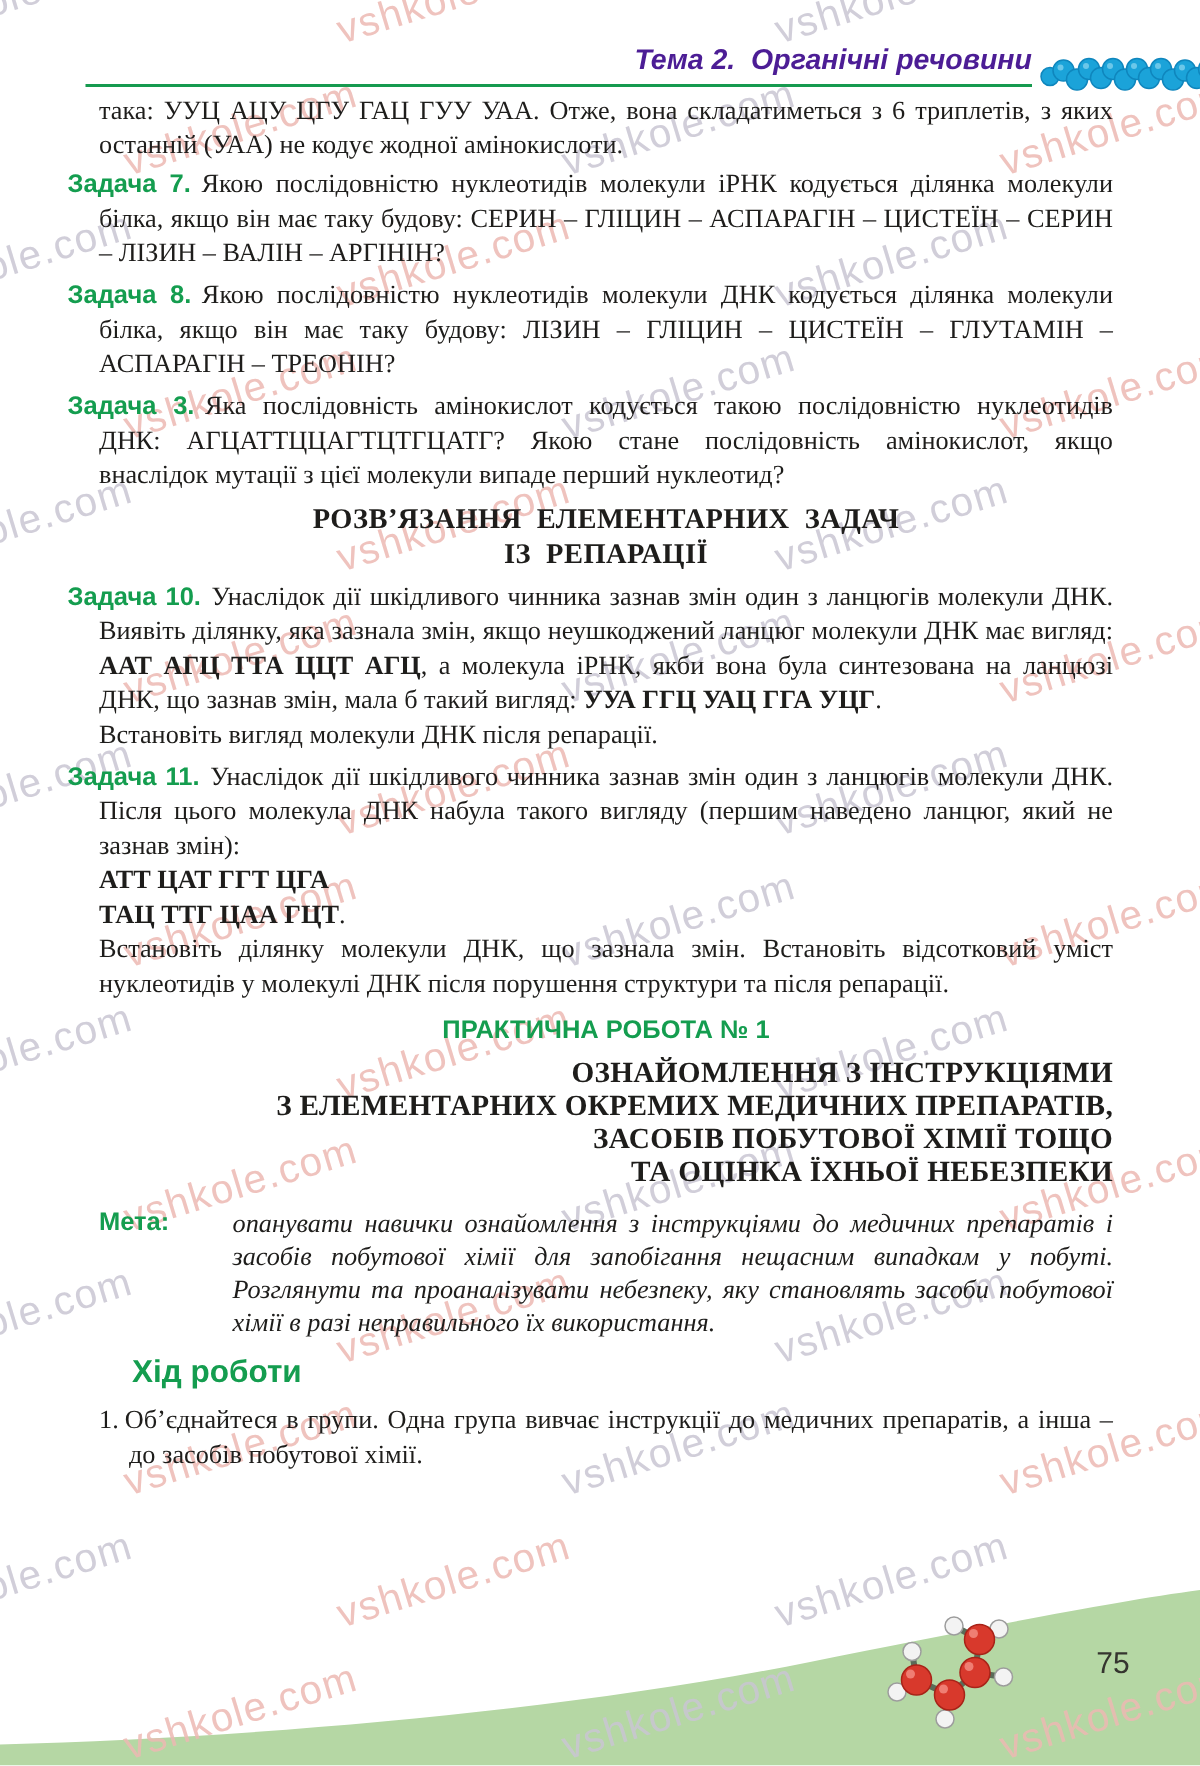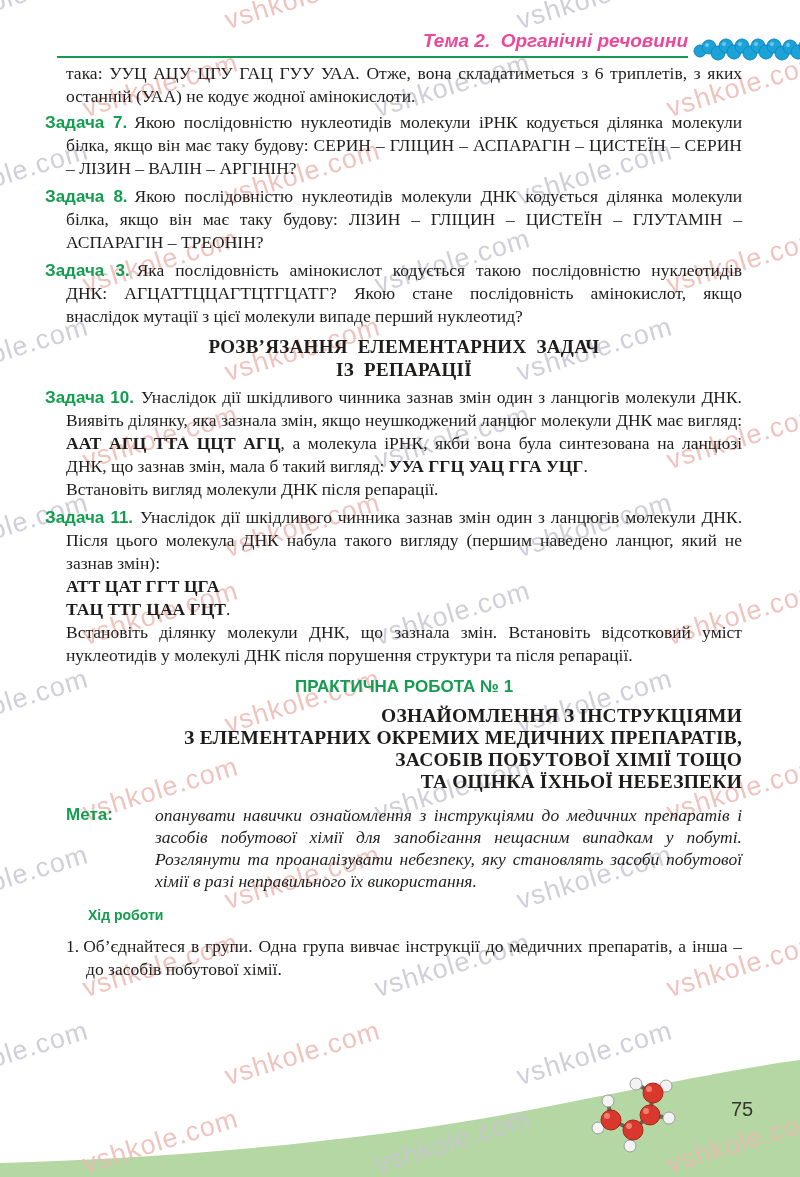--- a/index.html
+++ b/index.html
@@ -20,21 +20,21 @@
     transform:rotate(-17deg);
     white-space:nowrap;
     opacity:.85;
   }
   
   .hdr-title{
     position:absolute;top:30px;left:60px;width:628px;
     text-align:right;
     font-family:"Liberation Sans",sans-serif;
     font-style:italic;font-weight:bold;font-size:19px;
-    color:#ec4899;
+    color:#4c1d95;
   }
   .hdr-rule{
     position:absolute;top:56px;left:57px;width:631px;height:0;
     border-bottom:2px solid #169a4f;
   }
   .chain{position:absolute;top:33px;left:692px;width:108px;height:36px;overflow:hidden;}
   
   .col{
     position:absolute;left:66px;top:62px;width:676px;
     font-size:17.5px;line-height:23px;
@@ -66,21 +66,21 @@
     flex:0 0 56px;
     font-family:"Liberation Sans",sans-serif;
     font-weight:bold;color:#149d4f;font-size:17px;
   }
   .meta-text{flex:1;font-style:italic;text-align:justify;}
   .equip{margin:7px 0 0 0;padding-left:22px;text-indent:-22px;line-height:22px;}
   .equip .meta-label{padding-right:6px;}
   .equip-text{font-style:italic;}
   .proc-head{
     font-family:"Liberation Sans",sans-serif;
-    font-weight:bold;color:#149d4f;font-size:14px;
+    font-weight:bold;color:#149d4f;font-size:21px;
     margin:12px 0 0 22px;line-height:22px;text-align:left;
   }
   .list-item{margin:9px 0 0 0;padding-left:20px;text-indent:-20px;}
   .num{padding-right:4px;}
   
   .page-num{
     position:absolute;top:1098px;left:722px;width:40px;
     font-family:"Liberation Sans",sans-serif;
     font-size:20px;color:#35352f;text-align:center;z-index:2;
   }

